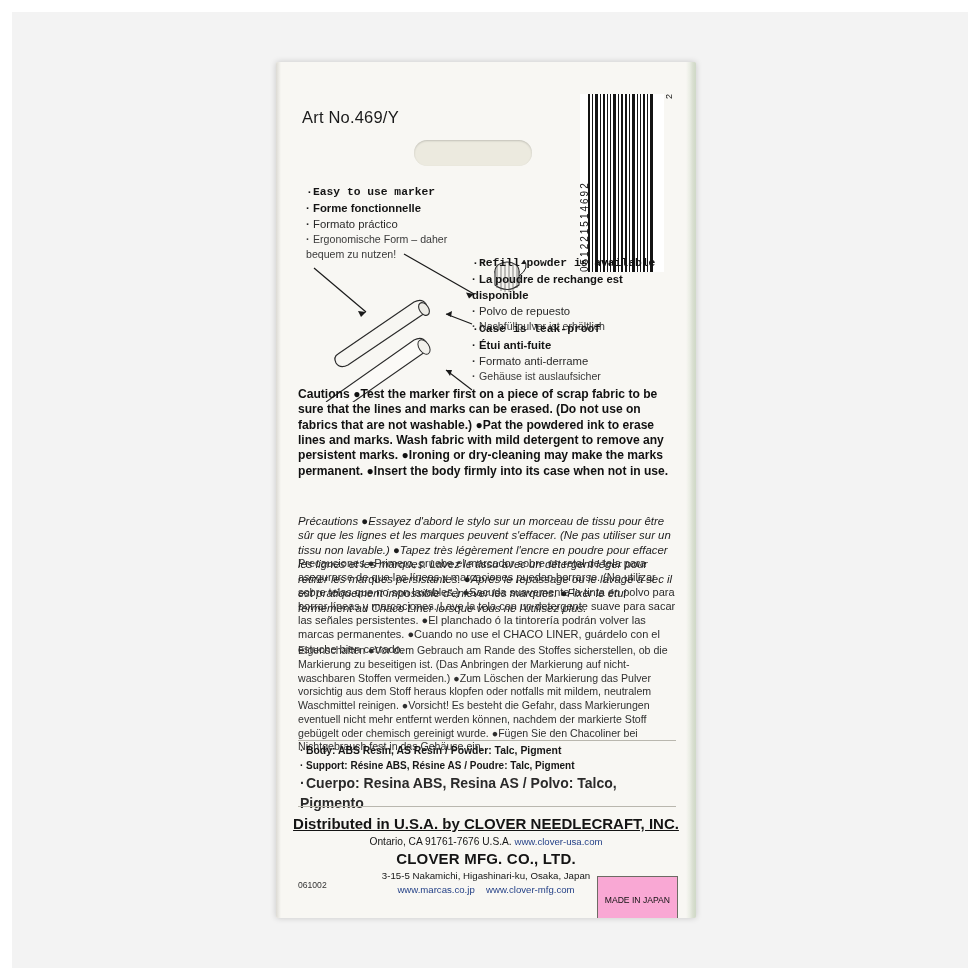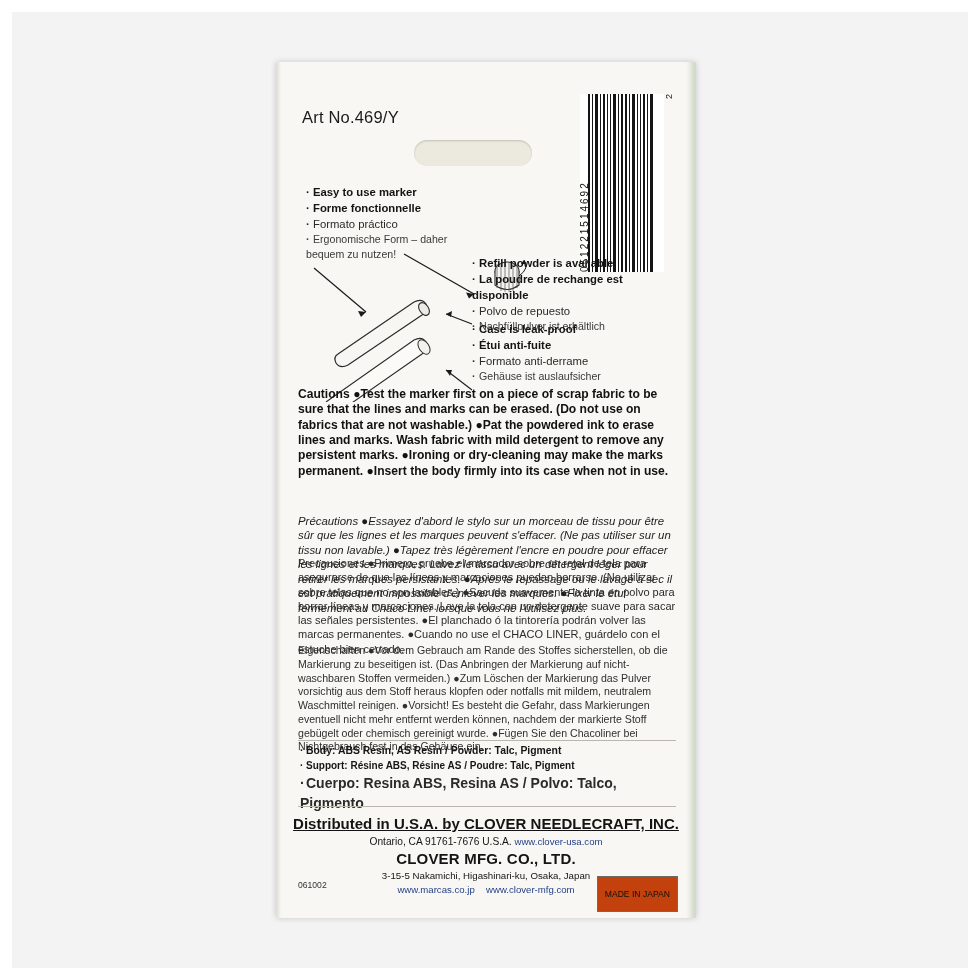--- a/index.html
+++ b/index.html
@@ -130,21 +130,21 @@
     transform: rotate(180deg);
   }
 
   
   .feat {
     position: absolute;
     font-size: 11.3px;
     color: #141414;
     line-height: 1.42;
   }
-  .feat .b1 { font-weight: bold; }
+  .feat .b1 { font-weight: bold; font-family: Liberation Mono, monospace; }
   .feat .b2 { font-weight: bold; }
   .feat .b3 { color: #2a2a2a; }
   .feat .b4 { color: #3a3a3a; font-size: 10.6px; }
   .feat div::before {
     content: "·";
     display: inline-block;
     width: 7px;
     font-weight: bold;
   }
 
@@ -241,22 +241,22 @@
     font-size: 8.6px;
     color: #333;
   }
   .made-in {
     position: absolute;
     right: 18px;
     top: 814px;
     font-size: 8.6px;
     color: #111;
     border: 1px solid #6d6b64;
-    padding: 12px 7px;
-    background: #c2410c;
+    padding: 18px 7px;
+    background: #f9a8d4;
   }
 </style>
 </head>
 <body>
 
 <div class="photo">
   <div class="matte"></div>
   <div class="inner-bg"></div>
 
   <div class="package">

